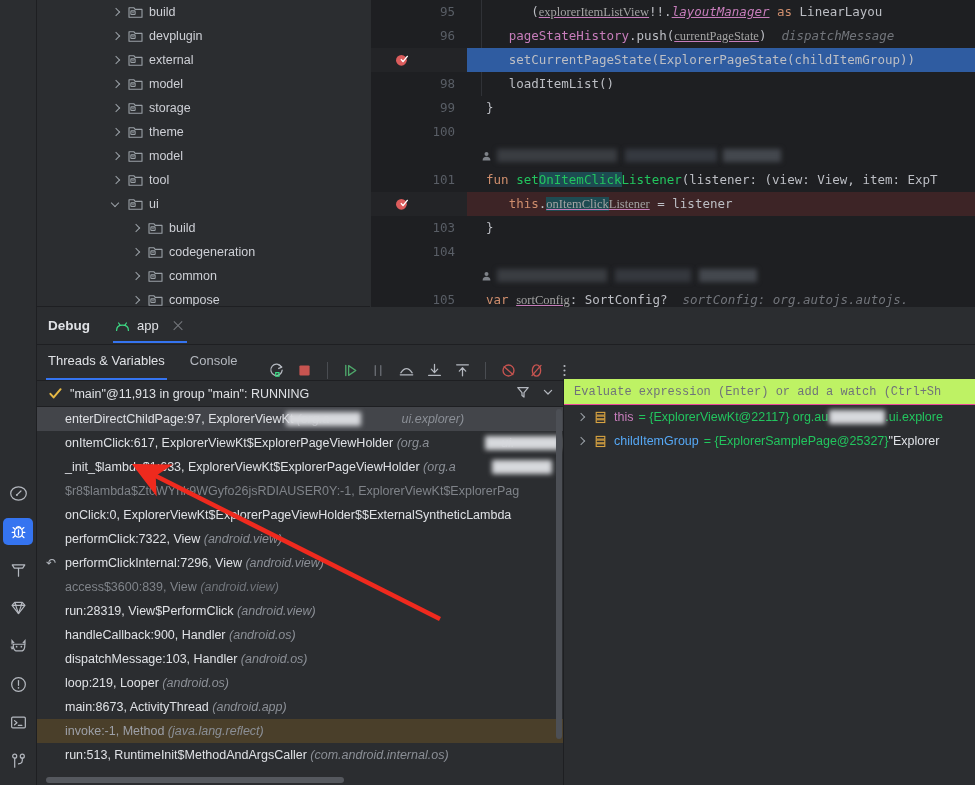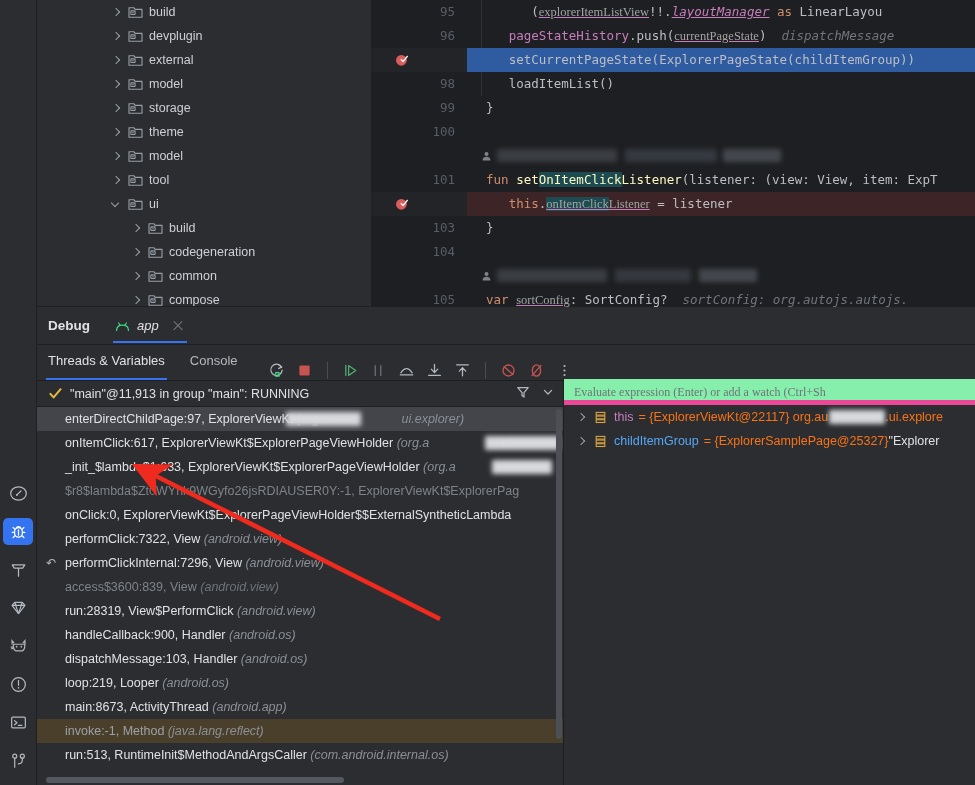--- a/index.html
+++ b/index.html
@@ -74,21 +74,21 @@
   }
   .eline.hl-blue .code-bg,
   .eline.hl-red  .code-bg { position: absolute; left: 96px; top: 0; width: 508px; height: 24px; }
   .eline.hl-blue .code-bg { background: #2f5ca1; }
   .eline.hl-red  .code-bg { background: #3d2426; }
   .eline.hl-blue .gut, .eline.hl-red .gut { background: #232427; }
   .vguide { position: absolute; left: 110px; top: 0; width: 1px; height: 24px; background: #303237; }
 
   
   .kw   { color: #cf8e6d; }
-  .fn   { color: #fef9c3; }
+  .fn   { color: #22c55e; }
   .prop { color: #a3a3a3; text-decoration: underline; text-decoration-color: #c77dbb; font-family: Liberation Serif, serif; }
   .propn{ color: #c77dbb; }
   .txt  { color: #bcbec4; }
   .para { color: #bcbec4; }
   .hint { color: #72757b; font-style: italic; }
   .ital { color: #c77dbb; font-style: italic; text-decoration: underline; }
   .itg  { color: #72757b; font-style: italic; }
   .sel  { background: #214283; }
   .usg  { background: #1d4b52; }
   .blur-icon { position: absolute; left: 110px; top: 6px; width: 11px; height: 11px; }
@@ -101,21 +101,20 @@
   }
   .dbg-head {
     height: 38px; display: flex; align-items: center; padding-left: 11px;
     border-bottom: 1px solid #1e1f22;
     text-align: center;
   }
   .dbg-title { font-size: 13.5px; font-weight: bold; color: #dfe1e5; margin-right: 23px; }
   .run-tab {
     display: flex; align-items: center; height: 34px; position: relative;
     padding: 0 2px;
-    font-style: italic;
   }
   .run-tab::after {
     content: ""; position: absolute; left: 0; right: 0; bottom: 0;
     height: 2px; background: #3574f0;
   }
   .and-icon { width: 15px; height: 12px; margin-right: 7px; }
   .run-tab-label { font-size: 13px; color: #dfe1e5; }
   .close-x {
     margin-left: 12px; width: 14px; height: 14px; position: relative; opacity: .55;
   }
@@ -183,38 +182,38 @@
   .vdivider {
     position: absolute; left: 526px; top: 72px; width: 1px; height: 406px;
     background: #1e1f22;
   }
   .vars {
     position: absolute; left: 527px; top: 72px; width: 411px; height: 406px;
     background: #2b2d30;
   }
   .eval-row {
     height: 26px; line-height: 26px; padding-left: 10px;
-    font-family: Liberation Serif, serif; font-size: 12px;
-    color: #6f7379; white-space: nowrap; border-bottom: 5px solid #ec4899;
-    background: #86efac;
+    font-family: Liberation Mono, monospace; font-size: 12px;
+    color: #6f7379; white-space: nowrap; border-bottom: 1px solid #ec4899;
+    background: #bef264;
   }
   .vrow {
     height: 24px; display: flex; align-items: center; font-size: 12.5px;
     white-space: nowrap; padding-left: 11px;
   }
   .vchev { width: 13px; height: 13px; position: relative; flex: 0 0 13px; margin-right: 6px; }
   .vchev::after {
     content: ""; position: absolute; left: 3px; top: 3px; width: 5px; height: 5px;
     border-right: 1.3px solid #9aa0a6; border-bottom: 1.3px solid #9aa0a6;
     transform: rotate(-45deg);
   }
   .vobj { width: 13px; height: 13px; flex: 0 0 13px; margin-right: 7px; }
   .vname { color: #c77dbb; }
   .vname.blue { color: #56a8f5; }
-  .vval { color: #f97316; }
+  .vval { color: #22c55e; }
   .vstr { color: #dfe1e5; }
   .vblur { height: 14px; filter: blur(2.6px); border-radius: 1px; display: inline-block; vertical-align: middle; }
 
   
   .arrow { position: absolute; left: 0; top: 0; width: 975px; height: 785px; pointer-events: none; }
 </style>
 </head>
 <body>
 
 <div class="app">

